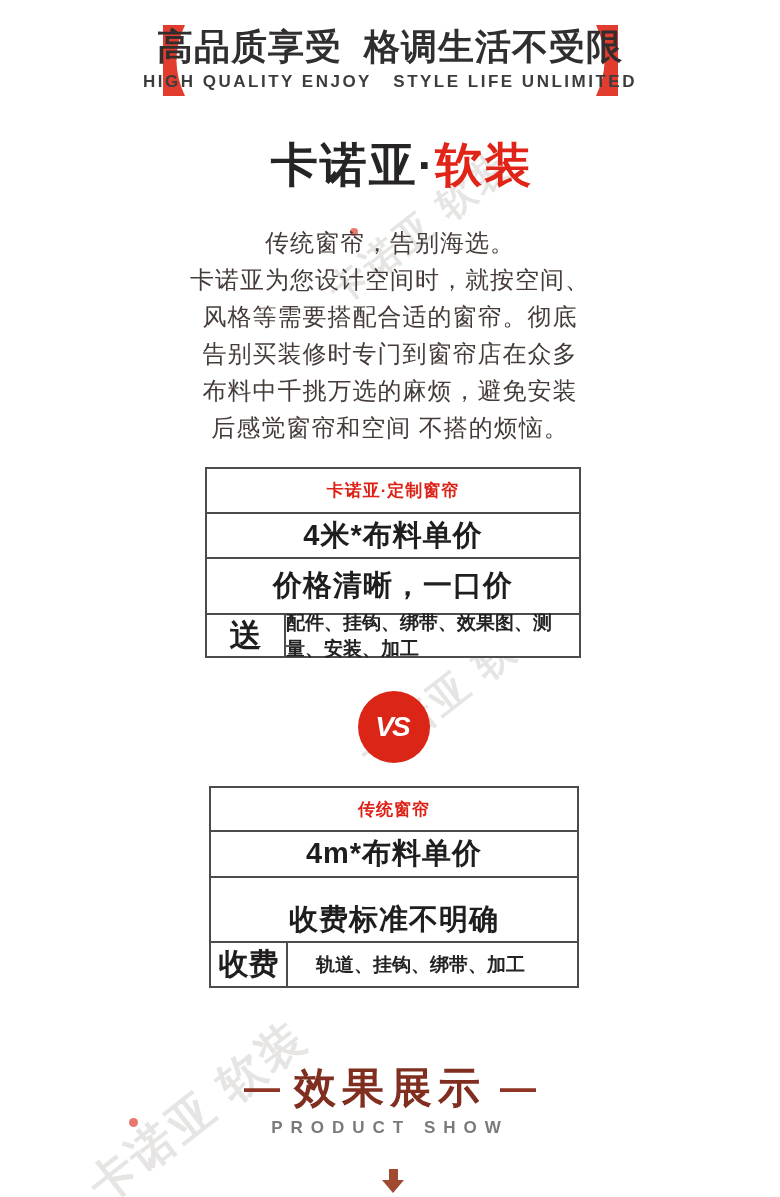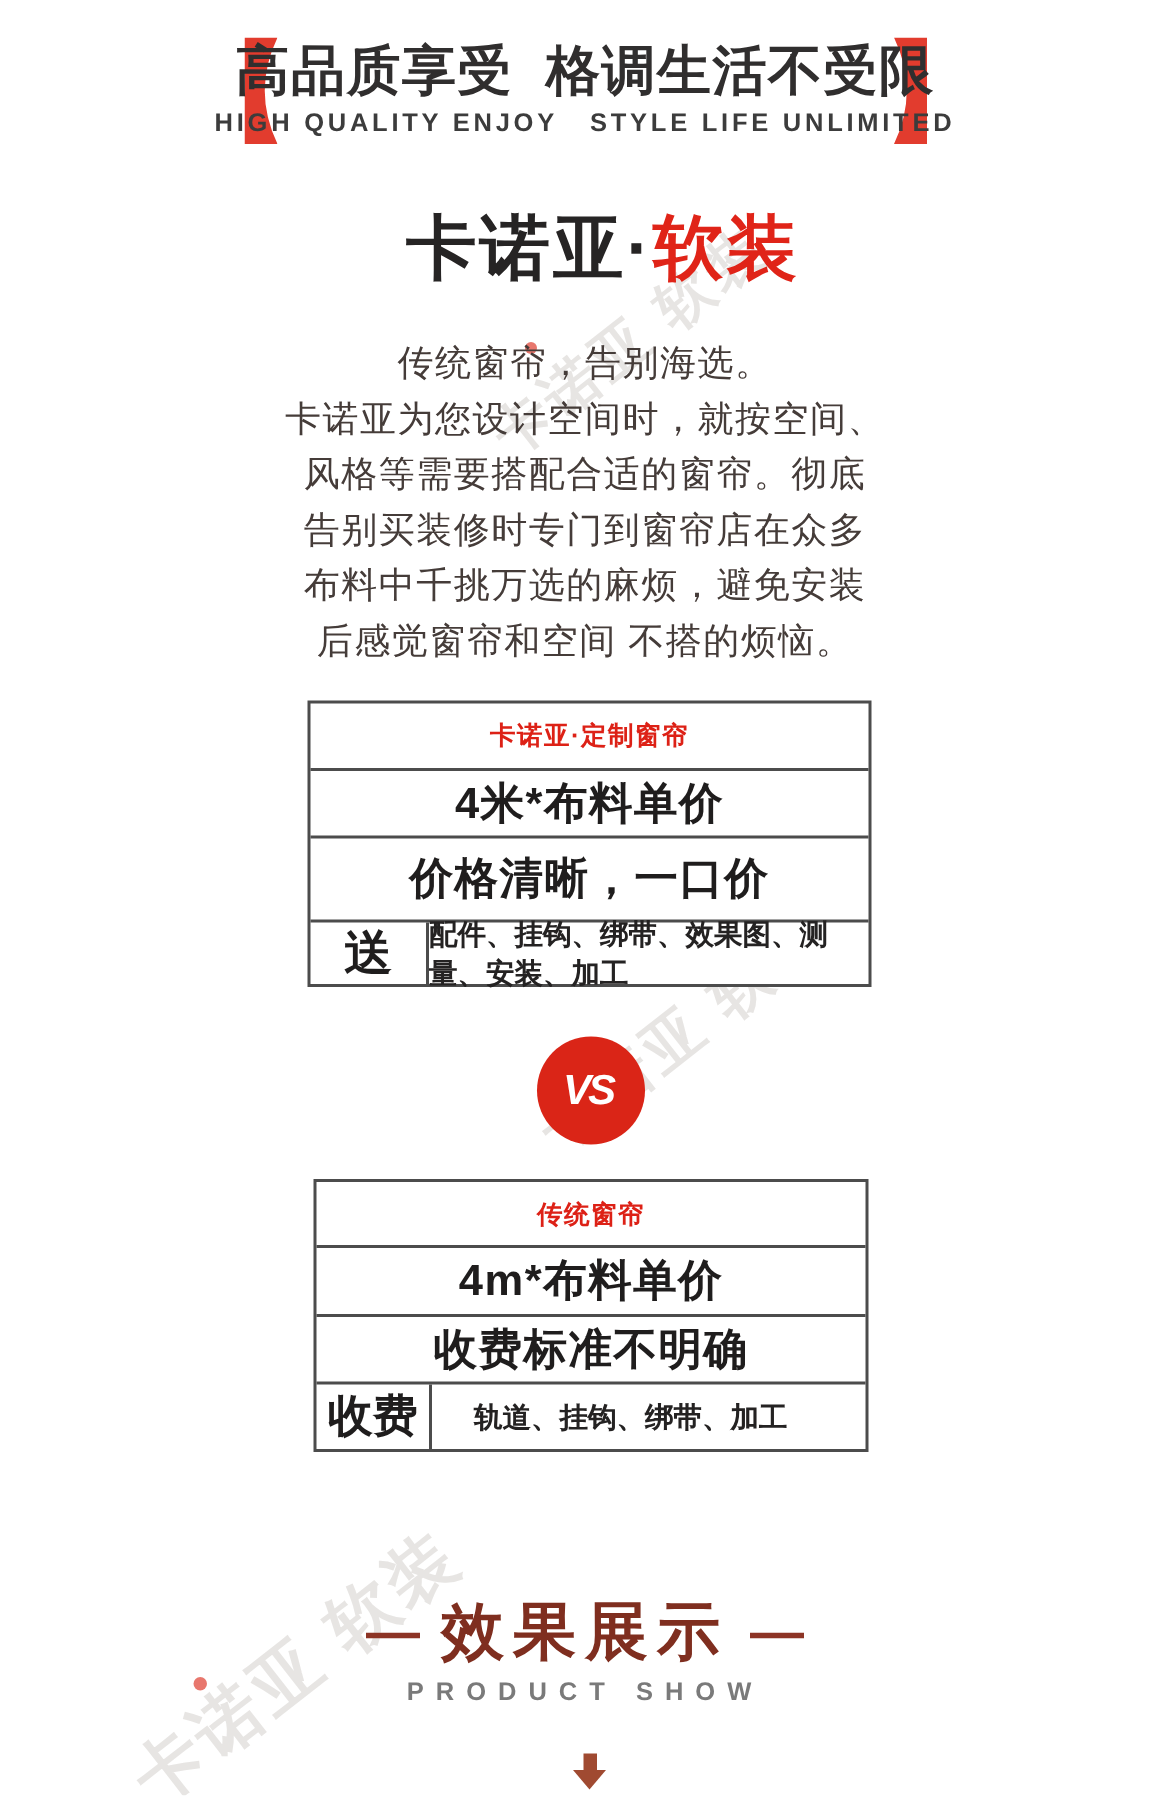--- a/index.html
+++ b/index.html
@@ -73,21 +73,21 @@
   }
   #table-custom { left:205px; top:467px; width:376px; }
   #table-custom .r1 { height:45px; }
   #table-custom .r2 { height:45px; }
   #table-custom .r3 { height:56px; }
   #table-custom .r4 { height:41px; }
   #table-custom .label-cell { width:79px; font-size:32px; }
   #table-trad { left:209px; top:786px; width:370px; }
   #table-trad .r1 { height:44px; }
   #table-trad .r2 { height:46px; }
-  #table-trad .r3 { height:45px; }
+  #table-trad .r3 { height:45px;margin-top:20px; }
   #table-trad .r4 { height:43px; }
   #table-trad .label-cell { width:77px; font-size:30px; }
   #table-trad .items-cell { justify-content:flex-start; padding-left:28px; }
 
   
   .vs-badge {
     position:absolute; left:358px; top:691px; width:72px; height:72px;
     border-radius:50%; background:#da2517;
     display:flex; align-items:center; justify-content:center;
     color:#ffffff; font-size:28px; font-weight:bold; font-style:italic;

